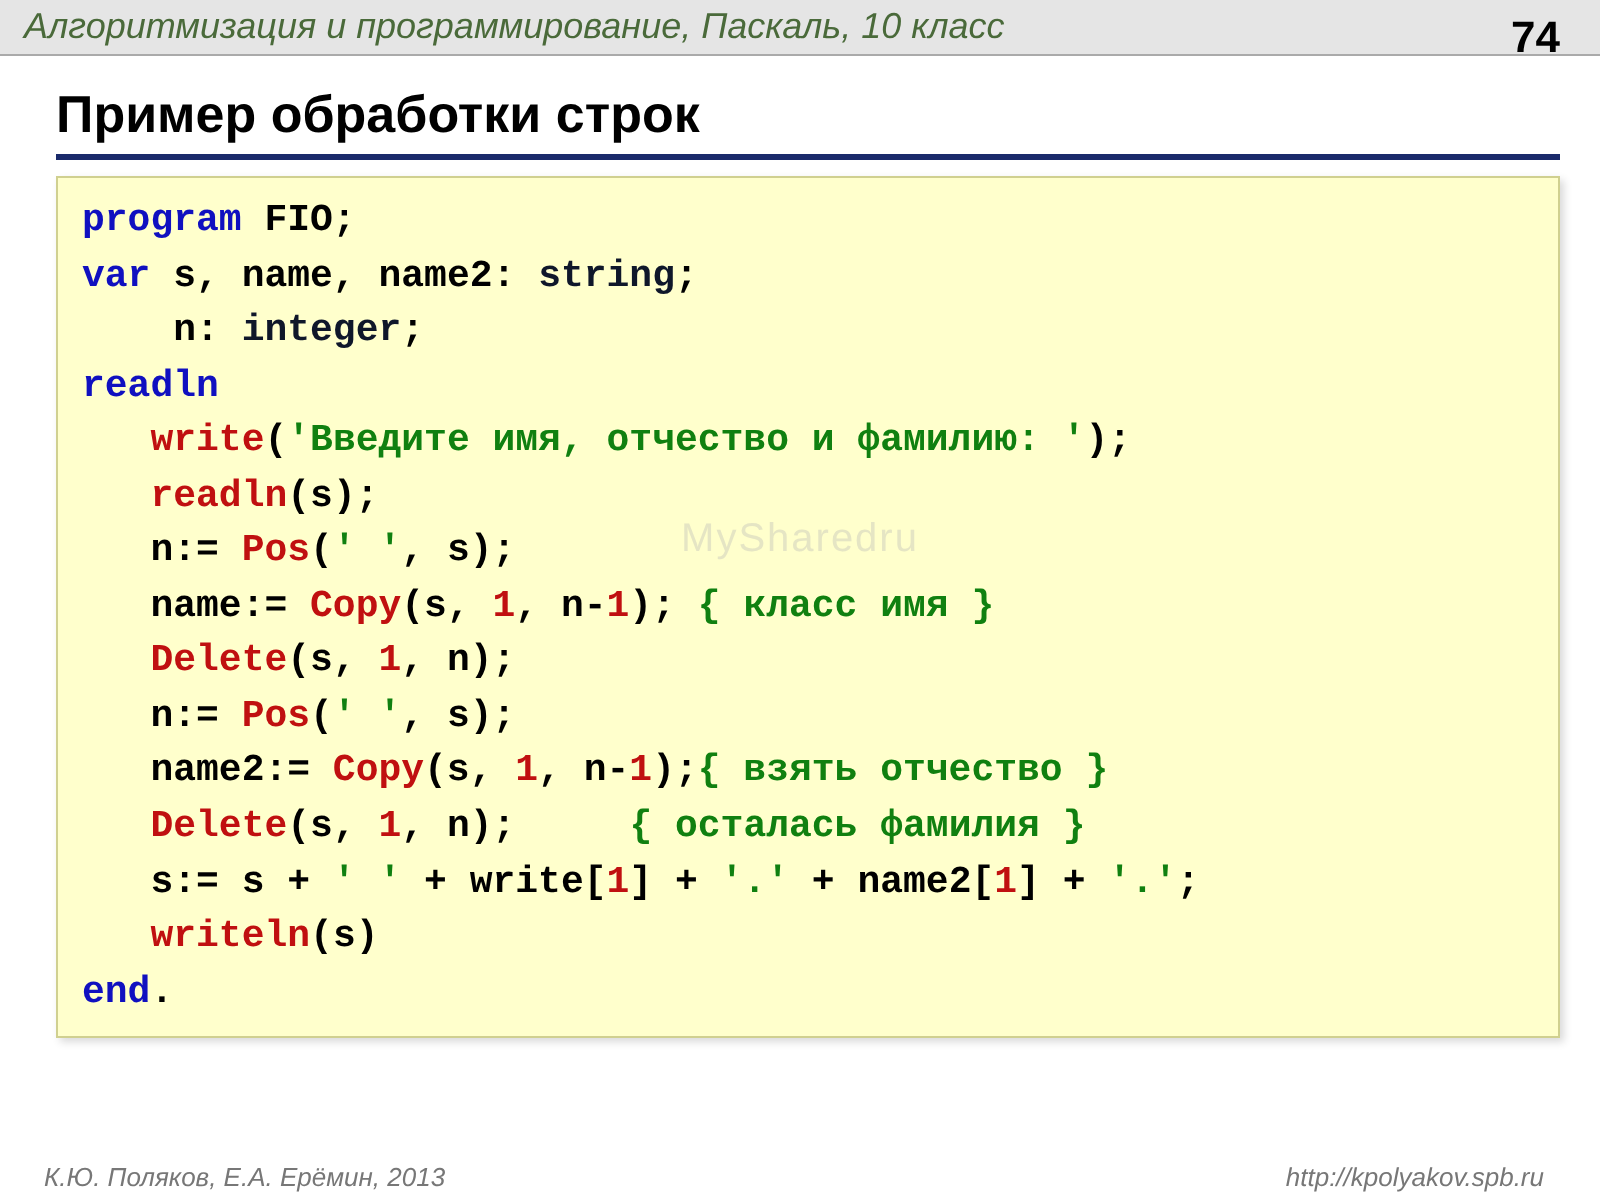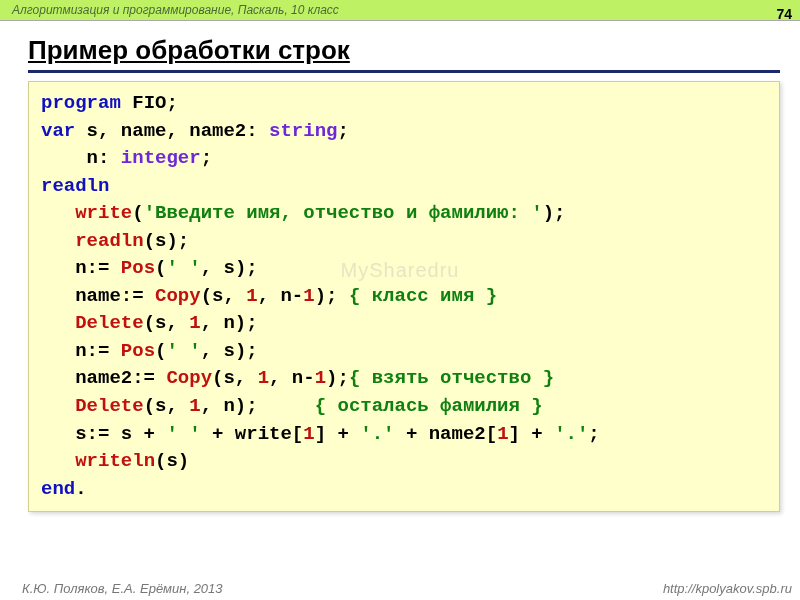--- a/index.html
+++ b/index.html
@@ -6,58 +6,57 @@
     margin: 0;
     padding: 0;
     width: 800px;
     height: 600px;
     background: #fff;
     font-family: Arial, sans-serif;
     position: relative;
     overflow: hidden;
   }
   .top-bar {
-    background: #bef264;
+    background: #e5e5e5;
     color: #4a6a3a;
     font-style: italic;
-    font-size: 12px;
+    font-size: 18px;
     padding: 3px 12px;
     border-bottom: 1px solid #aaa;
   }
   .page-num {
     position: absolute;
     top: 6px;
-    right: 8px;
-    font-size: 14px;
+    right: 20px;
+    font-size: 22px;
     font-weight: bold;
     color: #000;
   }
   .title {
     font-size: 26px;
     font-weight: bold;
     color: #000;
     margin: 14px 20px 4px 28px;
     border-bottom: 3px solid #1a2a6b;
     padding-bottom: 4px;
-    text-decoration: underline;
   }
   .code-block {
     margin: 8px 20px 0 28px;
     background: #ffffcc;
     border: 1px solid #d0d090;
     box-shadow: 2px 2px 4px rgba(0,0,0,0.15);
     padding: 8px 12px;
     font-family: "Courier New", monospace;
     font-size: 19px;
     font-weight: bold;
     line-height: 1.45;
     white-space: pre;
   }
   .kw { color: #1010c0; }
-  .ty { color: #6d28d9; text-align: right; }
+  .ty { color: #0f172a; text-align: right; }
   .fn { color: #c01010; }
   .num { color: #c01010; }
   .str { color: #108010; }
   .cmt { color: #108010; }
   .footer {
     position: absolute;
     bottom: 4px;
     left: 0;
     right: 0;
     font-size: 13px;
@@ -65,21 +64,21 @@
     font-style: italic;
   }
   .footer-left {
     position: absolute;
     left: 22px;
     bottom: 0;
     margin-top: 30px;
   }
   .footer-right {
     position: absolute;
-    right: 8px;
+    right: 28px;
     bottom: 0;
   }
   .watermark {
     position: absolute;
     top: 45%;
     left: 50%;
     transform: translate(-50%,-50%) rotate(0deg);
     font-size: 20px;
     color: rgba(180,180,180,0.35);
     font-family: Liberation Sans, sans-serif;

